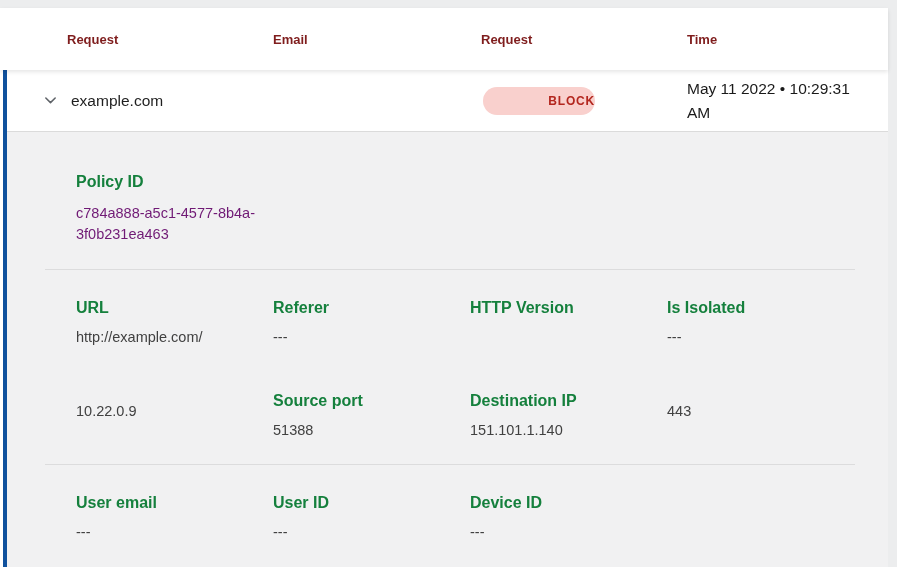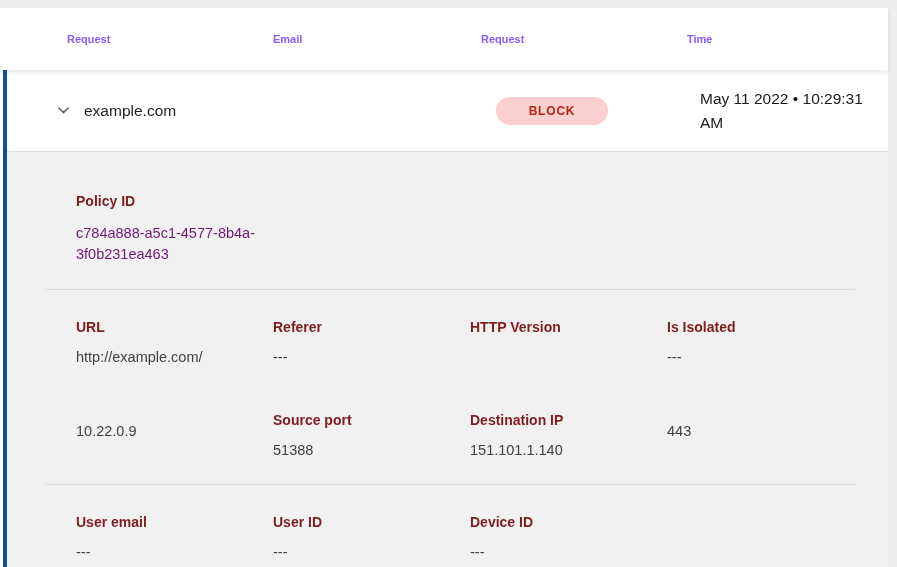--- a/index.html
+++ b/index.html
@@ -24,52 +24,52 @@
     background: #ffffff;
     display: grid;
     grid-template-columns: 206px 208px 206px 1fr;
     align-items: center;
     padding-left: 67px;
     box-shadow: 0 2px 4px rgba(0,0,0,0.10);
     position: relative;
     z-index: 2;
   }
   .th {
-    font-size: 11px;
+    font-size: 13px;
     font-weight: 700;
-    color: #8b5cf6;
+    color: #7f1d1d;
   }
   
   .row-group {
     flex: 1 1 auto;
     margin-left: 3px;
     border-left: 4px solid #0f519d;
     display: flex;
     flex-direction: column;
     min-height: 0;
   }
   .main-row {
     flex: 0 0 auto;
-    height: 81px;
+    height: 61px;
     background: #ffffff;
     display: grid;
     grid-template-columns: 231px 208px 206px 1fr;
     align-items: center;
-    padding-left: 48px;
+    padding-left: 35px;
     cursor: pointer;
   }
   .request-cell { display: flex; align-items: center; gap: 12px; }
   .chevron { width: 17px; height: 17px; display: inline-flex; flex: 0 0 auto; }
   .request-text { font-size: 15.5px; color: #1f1f1f; }
   .badge {
     display: inline-block;
     width: 112px;
     margin-left: 2px;
     padding: 7px 0;
-    text-align: center;
+    text-align: right;
     background: #f9d0cd;
     color: #b3261e;
     font-size: 12px;
     font-weight: 700;
     letter-spacing: 0.8px;
     border-radius: 14px;
   }
   .time-cell {
     font-size: 15.5px;
     color: #1a1a1a;
@@ -80,23 +80,23 @@
   
   .details {
     flex: 1 1 auto;
     background: #f1f1f2;
     border-top: 1px solid #dbdbdb;
     padding-top: 40px;
     overflow: hidden;
   }
   .policy-section { padding-left: 69px; }
   .field-label {
-    font-size: 14px;
+    font-size: 16px;
     font-weight: 700;
-    color: #7f1d1d;
+    color: #15803d;
     line-height: 19px;
   }
   .policy-link {
     display: inline-block;
     max-width: 197px;
     margin-top: 12px;
     font-size: 14.5px;
     line-height: 21px;
     color: #701a75;
     text-decoration: none;

